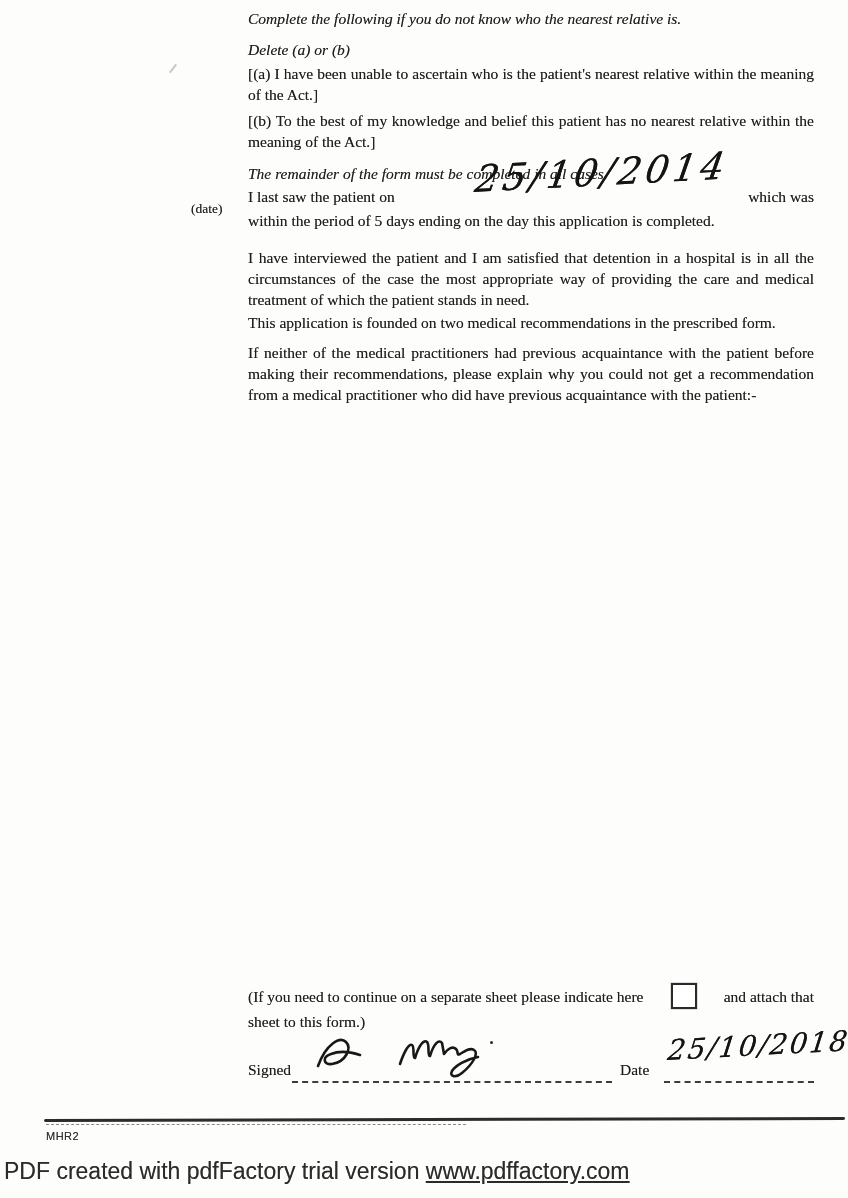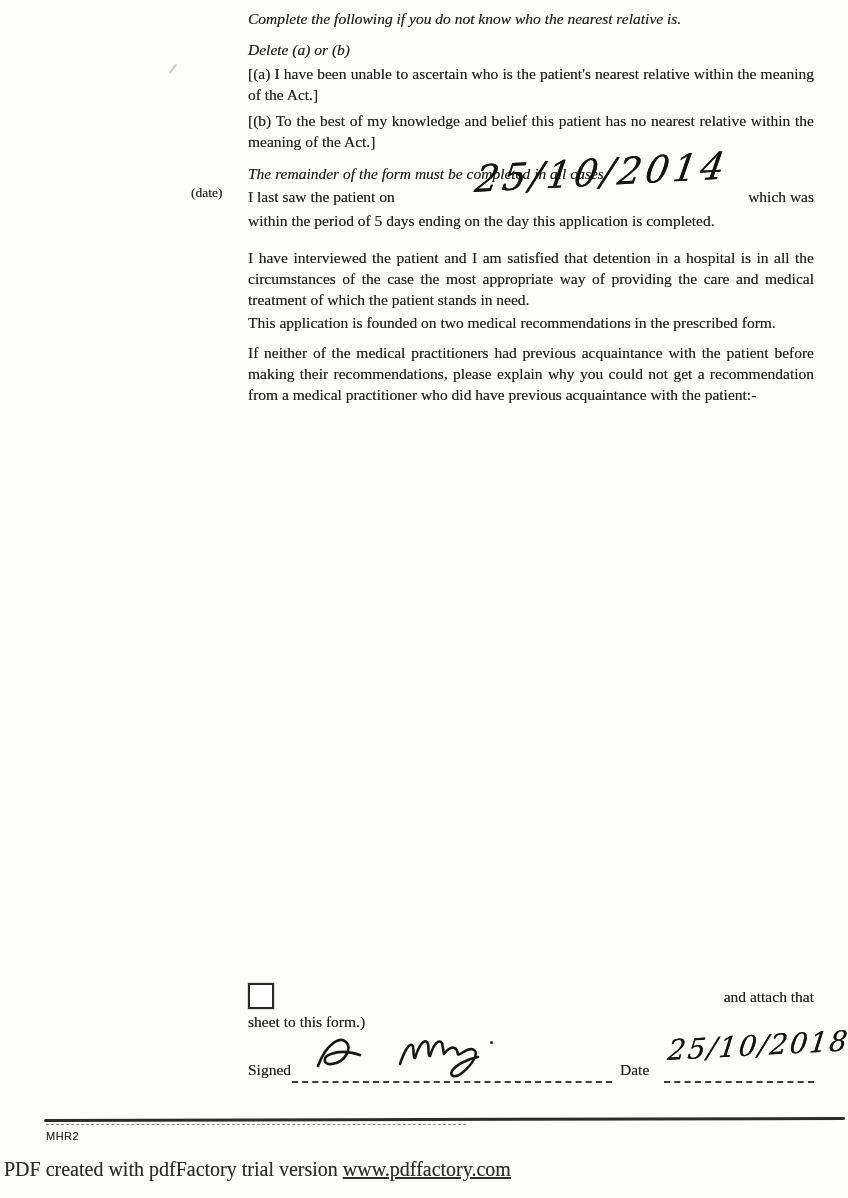--- a/index.html
+++ b/index.html
@@ -67,22 +67,22 @@
     height:0;
   }
   .form-code{
     font-family:"Liberation Sans", sans-serif;
     font-size:11px;
     letter-spacing:.5px;
     color:#2f2f2f;
     text-shadow:0 0 .4px rgba(0,0,0,.5);
   }
   .pdf-banner{
-    font-family:Liberation Serif, serif;
-    font-size:20px;
+    font-family:Liberation Sans, sans-serif;
+    font-size:23px;
     color:#2b2b2b;
     text-shadow:0 0 .5px rgba(0,0,0,.4);
   }
   .pdf-banner a{
     color:#2b2b2b;
     text-decoration:underline;
     cursor:pointer;
   }
   .smudge{
     width:2px;height:11px;
@@ -112,38 +112,39 @@
   <div class="abs col body-text italic" style="top:8px;">Complete the following if you do not know who the nearest relative is.</div>
 
   <div class="abs col body-text italic" style="top:39px;">Delete (a) or (b)</div>
 
   <div class="abs col body-text just" style="top:63px;">[(a) I have been unable to ascertain who is the patient's nearest relative within the meaning of the Act.]</div>
 
   <div class="abs col body-text just" style="top:110px;">[(b) To the best of my knowledge and belief this patient has no nearest relative within the meaning of the Act.]</div>
 
   <div class="abs col body-text italic" style="top:163px;">The remainder of the form must be completed in all cases.</div>
 
-  <div class="abs margin-label" style="left:191px;top:185px;">(date)</div>
+  <div class="abs margin-label" style="left:191px;top:201px;">(date)</div>
 
   <div class="abs col body-text date-row" style="top:186px;gap:40px;">
     <span>I last saw the patient on</span>
     <span>which was</span>
   </div>
 
   <div class="abs handwriting hw-date-top" style="left:472px;top:158px;">25/10/2014</div>
 
   <div class="abs col body-text" style="top:210px;">within the period of 5 days ending on the day this application is completed.</div>
 
   <div class="abs col body-text just" style="top:247px;">I have interviewed the patient and I am satisfied that detention in a hospital is in all the circumstances of the case the most appropriate way of providing the care and medical treatment of which the patient stands in need.</div>
 
   <div class="abs col body-text" style="top:312px;">This application is founded on two medical recommendations in the prescribed form.</div>
 
   <div class="abs col body-text just" style="top:342px;">If neither of the medical practitioners had previous acquaintance with the patient before making their recommendations, please explain why you could not get a recommendation from a medical practitioner who did have previous acquaintance with the patient:-</div>
 
   <div class="abs col body-text cont-row" style="top:983px;">
+    <span>(If you need to continue on a separate sheet please indicate here</span>
     <span class="checkbox"></span>
     <span>and attach that</span>
   </div>
 
   <div class="abs col body-text" style="top:1011px;">sheet to this form.)</div>
 
   <div class="abs body-text" style="left:248px;top:1059px;">Signed</div>
 
   <svg class="abs sig-svg" style="left:300px;top:1026px;" width="220" height="54" viewBox="0 0 220 54" aria-label="handwritten signature">
     <path d="M18 40 C 26 18, 40 10, 46 16 C 52 22, 46 36, 32 38 C 23 39, 22 31, 31 28 C 41 24, 54 27, 60 29"></path>

